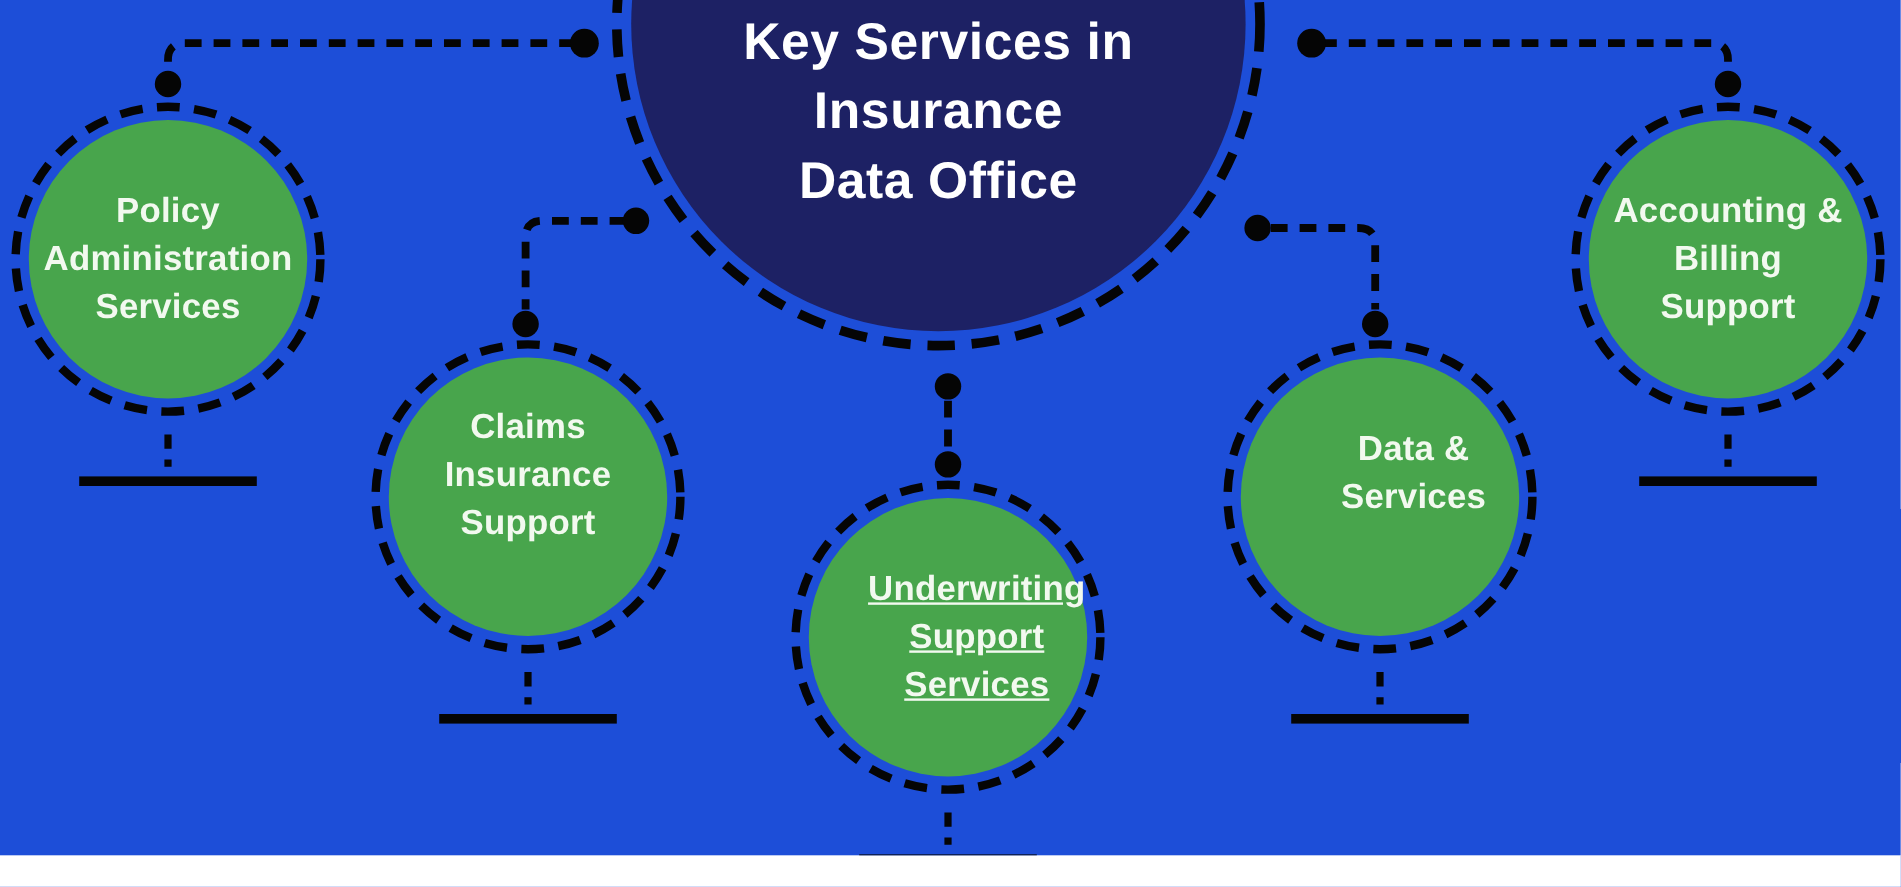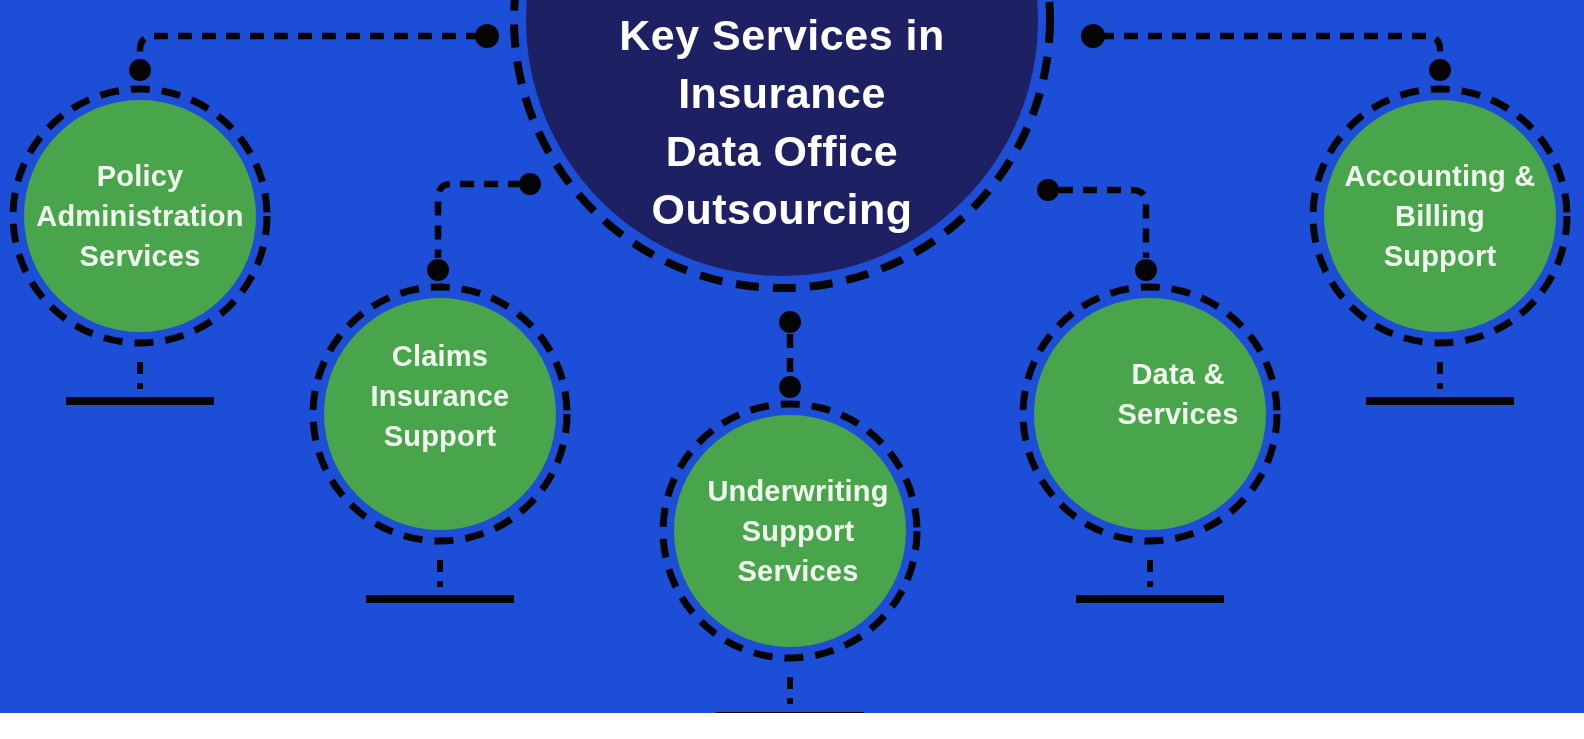--- a/index.html
+++ b/index.html
@@ -40,21 +40,21 @@
   }
   .node-label {
     width: 340px;
     font-size: 29px;
     line-height: 40px;
     color: #f2f9ef;
     letter-spacing: 0.2px;
   }
   .node-label.policy     { left: -30px;  top: 156px; }
   .node-label.claims     { left: 270px;  top: 336px; }
-  .node-label.underwriting { left: 628px; top: 471px; }
+  .node-label.underwriting { left: 644px; top: 471px; text-decoration: underline; }
   .node-label.data       { left: 1008px;  top: 354px; }
   .node-label.accounting { left: 1270px; top: 156px; }
 </style>
 </head>
 <body>
 
 <div id="canvas">
 
   <svg id="shapes" viewBox="0 0 1584 739">
 
@@ -126,21 +126,20 @@
       <circle r="127" fill="none" stroke="#050505" stroke-width="7" stroke-dasharray="19 12"></circle>
       <line x1="0" y1="146" x2="0" y2="173" stroke="#050505" stroke-width="6" stroke-dasharray="12 9"></line>
       <rect x="-74" y="181" width="148" height="8" fill="#050505"></rect>
     </g>
   </svg>
 
   <div class="label hub-label">
     <span>Key Services in</span>
     <span>Insurance</span>
     <span>Data Office</span>
-    <span>Outsourcing</span>
   </div>
 
   <div class="label node-label policy">
     <span>Policy</span>
     <span>Administration</span>
     <span>Services</span>
   </div>
 
   <div class="label node-label claims">
     <span>Claims</span>

